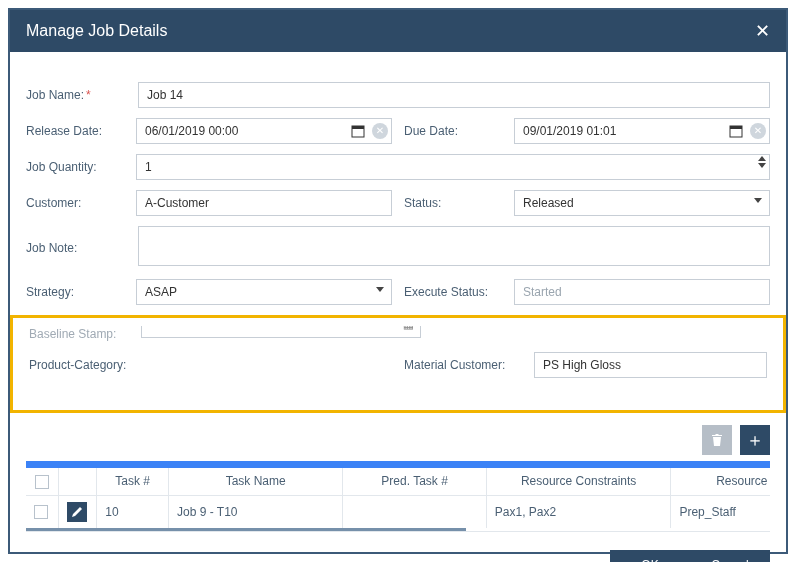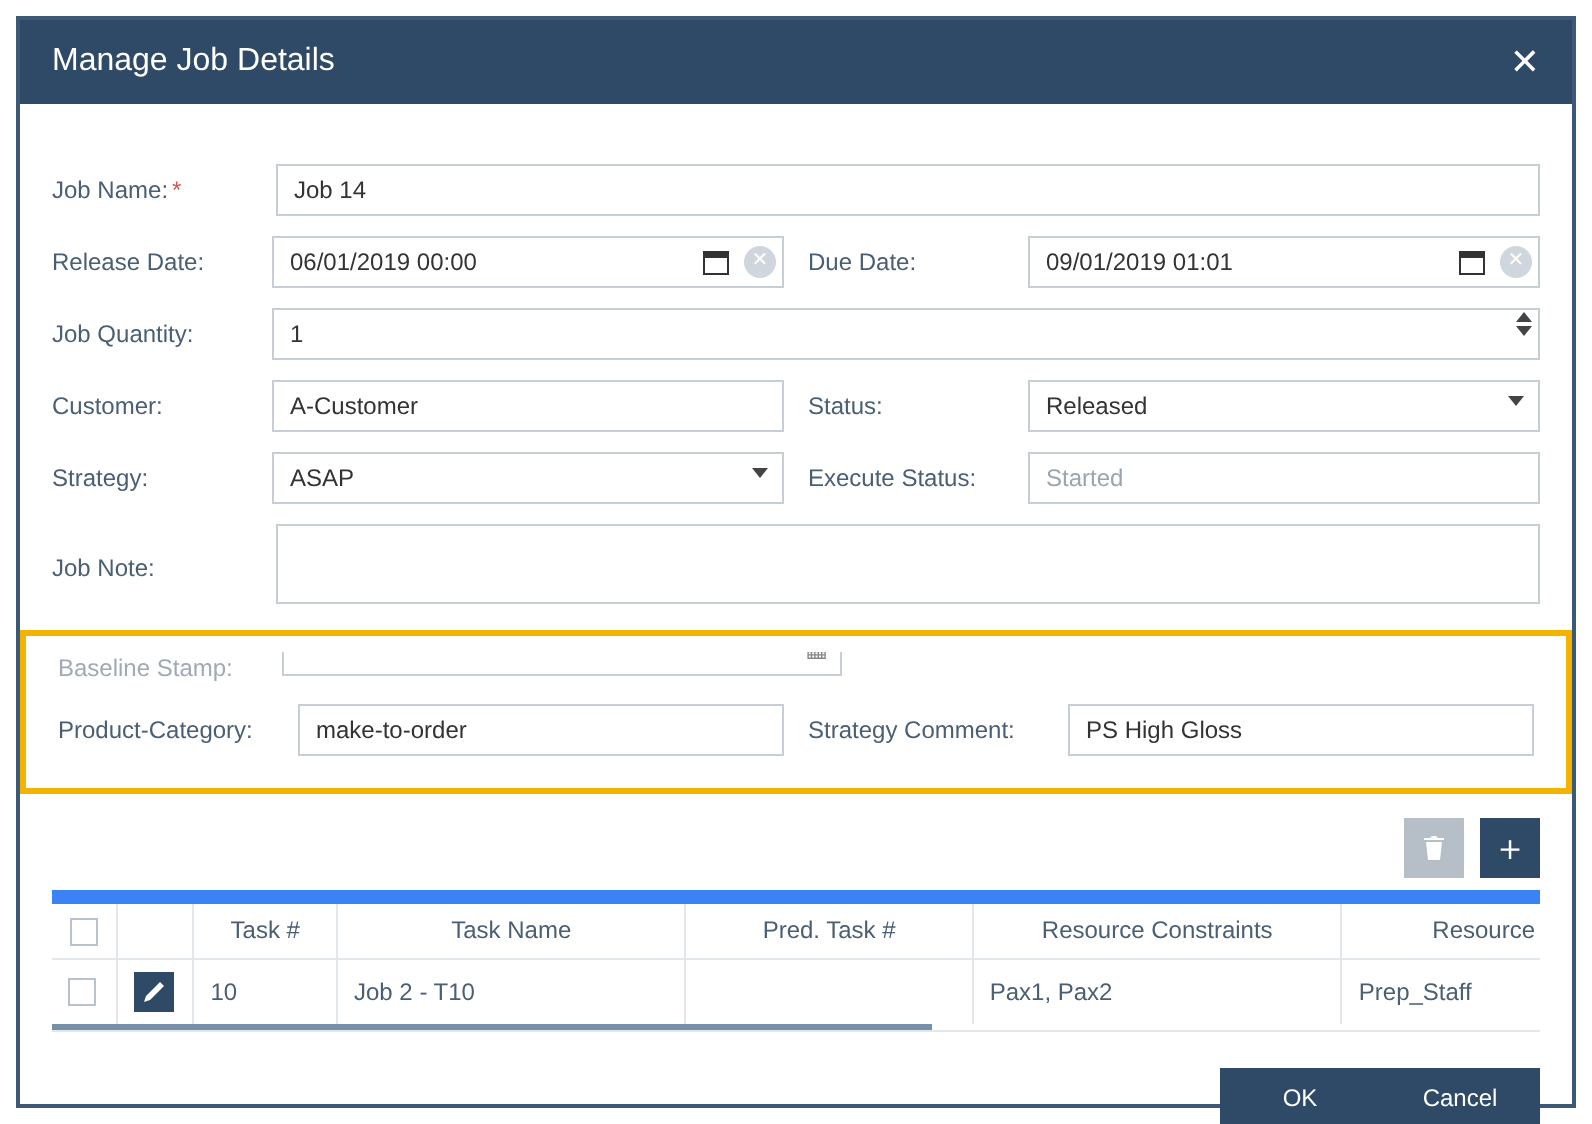--- a/index.html
+++ b/index.html
@@ -118,52 +118,51 @@
       <div class="col">
         <div class="lbl">Status:</div>
         <div class="fld">
           <input class="input" value="Released" style="">
           <span class="caret"></span>
         </div>
       </div>
     </div>
 
     <div class="row">
+      <div class="lbl">Job Note:</div>
+      <div class="fld" style="flex:1 1 100%"><textarea class="textarea" style=""></textarea></div>
+    </div>
+
+    <div class="row">
       <div class="col">
         <div class="lbl">Strategy:</div>
         <div class="fld">
           <input class="input" value="ASAP" style="">
           <span class="caret"></span>
         </div>
       </div>
       <div class="col">
         <div class="lbl">Execute Status:</div>
         <div class="fld"><input class="input" readonly="" value="Started" style=""></div>
       </div>
-    </div>
-
-    <div class="row">
-      <div class="lbl">Job Note:</div>
-      <div class="fld" style="flex:1 1 100%"><textarea class="textarea" style=""></textarea></div>
     </div>
 
     <div class="highlight-block">
       <div class="baseline-row">
         <div class="lbl" style="text-decoration:none">Baseline Stamp:</div>
         <div class="mini">
             <span class="mini-ico">▦</span>
           </div>
       </div>
-      <div class="row" style="margin-bottom:0">
+      <div class="row" style="margin-bottom:16px">
         <div class="col">
           <div class="lbl" style="width:110px;flex:0 0 110px">Product-Category:</div>
-          <div class="fld"><input class="input" value="make-to-order" style=""></div>
         </div>
         <div class="col">
-          <div class="lbl" style="width:120px;flex:0 0 120px">Strategy Comment:</div>
+          <div class="lbl" style="width:120px;flex:0 0 120px">Material Customer:</div>
           <div class="fld"><input class="input" value="PS High Gloss" style=""></div>
         </div>
       </div>
     </div>
 
     <div class="tbl-toolbar">
       <div class="btn-square btn-trash">
         <svg width="14" height="14" viewBox="0 0 14 14">
             <path d="M3 4h8l-1 9H4zM2 3h10V2H9l-1-1H6L5 2H2z" fill="#fff"></path>
           </svg>
@@ -190,21 +189,21 @@
           <tr>
             <td><span class="chk"></span></td>
             <td>
                 <div class="pencil">
                   <svg width="12" height="12" viewBox="0 0 12 12">
                     <path d="M1 11l1-3 6-6 2 2-6 6zM9 1l2 2-1 1-2-2z" fill="#fff"></path>
                   </svg>
                 </div>
               </td>
             <td>10</td>
-            <td>Job 2 - T10</td>
+            <td>Job 9 - T10</td>
             <td></td>
             <td>Pax1, Pax2</td>
             <td>Prep_Staff</td>
           </tr>
         </tbody>
       </table>
       <div class="row-underline"></div>
     </div>
 
     <div class="dialog-actions">

